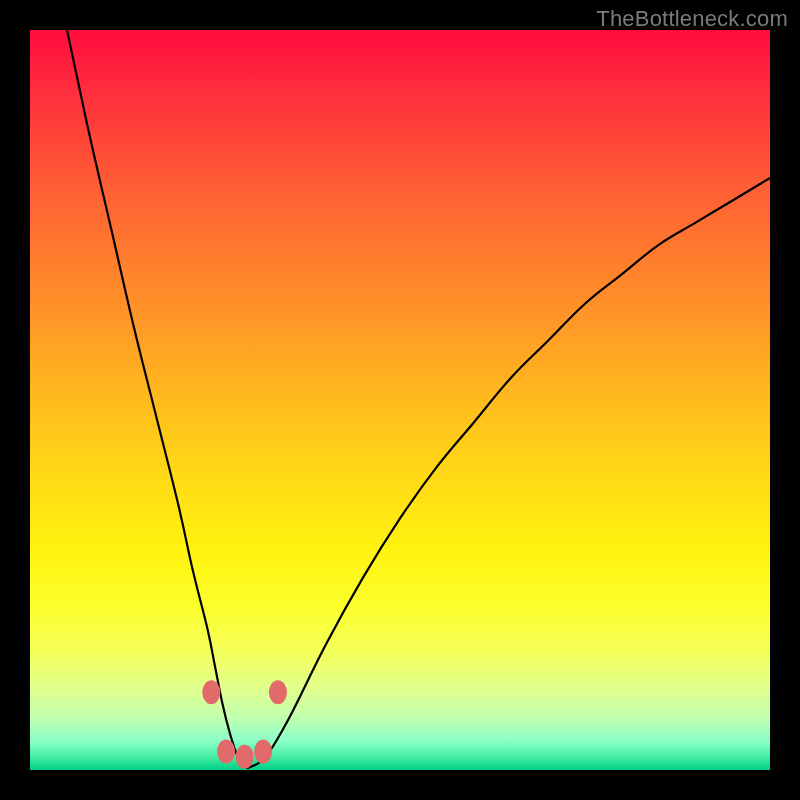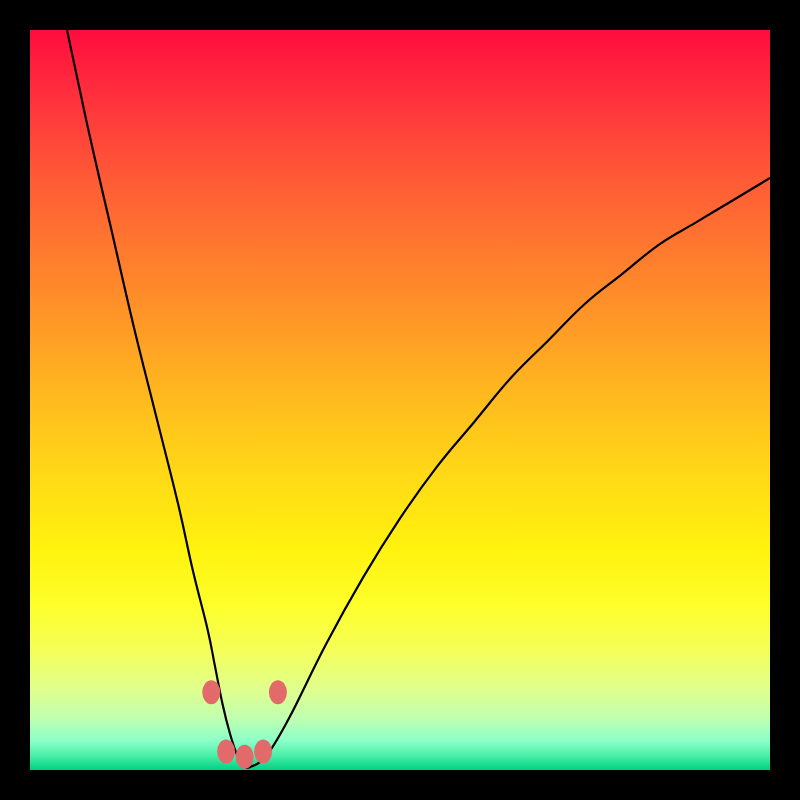--- a/index.html
+++ b/index.html
@@ -54,20 +54,21 @@
     font-family: Arial, Helvetica, sans-serif;
     font-size: 22px;
     color: #7a7a7a;
     letter-spacing: 0.2px;
   }
 </style>
 </head>
 <body>
 
 <div class="chart-container">
+  <div class="watermark">TheBottleneck.com</div>
   <div class="plot-area">
     <svg class="curve" viewBox="0 0 740 740" preserveAspectRatio="none">
       <path id="curve-path" fill="none" stroke="#000000" stroke-width="2.2" d="M 37.00 0.00 C 41.44 20.72, 50.32 63.64, 59.20 103.60 C 68.08 143.56, 72.52 161.32, 81.40 199.80 C 90.28 238.28, 94.72 259.00, 103.60 296.00 C 112.48 333.00, 116.92 349.28, 125.80 384.80 C 134.68 420.32, 140.60 442.52, 148.00 473.60 C 155.40 504.68, 156.88 515.04, 162.80 540.20 C 168.72 565.36, 173.16 580.16, 177.60 599.40 C 182.04 618.64, 182.04 621.60, 185.00 636.40 C 187.96 651.20, 189.44 660.08, 192.40 673.40 C 195.36 686.72, 196.84 692.64, 199.80 703.00 C 202.76 713.36, 204.24 718.54, 207.20 725.20 C 210.16 731.86, 211.64 734.08, 214.60 736.30 C 217.56 738.52, 217.56 738.52, 222.00 736.30 C 226.44 734.08, 229.40 734.82, 236.80 725.20 C 244.20 715.58, 247.16 710.40, 259.00 688.20 C 270.84 666.00, 281.20 642.32, 296.00 614.20 C 310.80 586.08, 318.20 572.76, 333.00 547.60 C 347.80 522.44, 355.20 510.60, 370.00 488.40 C 384.80 466.20, 392.20 455.84, 407.00 436.60 C 421.80 417.36, 429.20 409.96, 444.00 392.20 C 458.80 374.44, 466.20 364.08, 481.00 347.80 C 495.80 331.52, 503.20 325.60, 518.00 310.80 C 532.80 296.00, 540.20 287.12, 555.00 273.80 C 569.80 260.48, 577.20 256.04, 592.00 244.20 C 606.80 232.36, 614.20 224.96, 629.00 214.60 C 643.80 204.24, 651.20 201.28, 666.00 192.40 C 680.80 183.52, 688.20 179.08, 703.00 170.20 C 717.80 161.32, 732.60 152.44, 740.00 148.00"></path>
       <g id="markers">
           <ellipse cx="181.30" cy="662.30" rx="9" ry="12" fill="#e26a6a" stroke="#a83a3a" stroke-width="0"></ellipse>
           <ellipse cx="196.10" cy="721.50" rx="9" ry="12" fill="#e26a6a" stroke="#a83a3a" stroke-width="0"></ellipse>
           <ellipse cx="214.60" cy="726.68" rx="9" ry="12" fill="#e26a6a" stroke="#a83a3a" stroke-width="0"></ellipse>
           <ellipse cx="233.10" cy="721.50" rx="9" ry="12" fill="#e26a6a" stroke="#a83a3a" stroke-width="0"></ellipse>
           <ellipse cx="247.90" cy="662.30" rx="9" ry="12" fill="#e26a6a" stroke="#a83a3a" stroke-width="0"></ellipse>
         </g>

